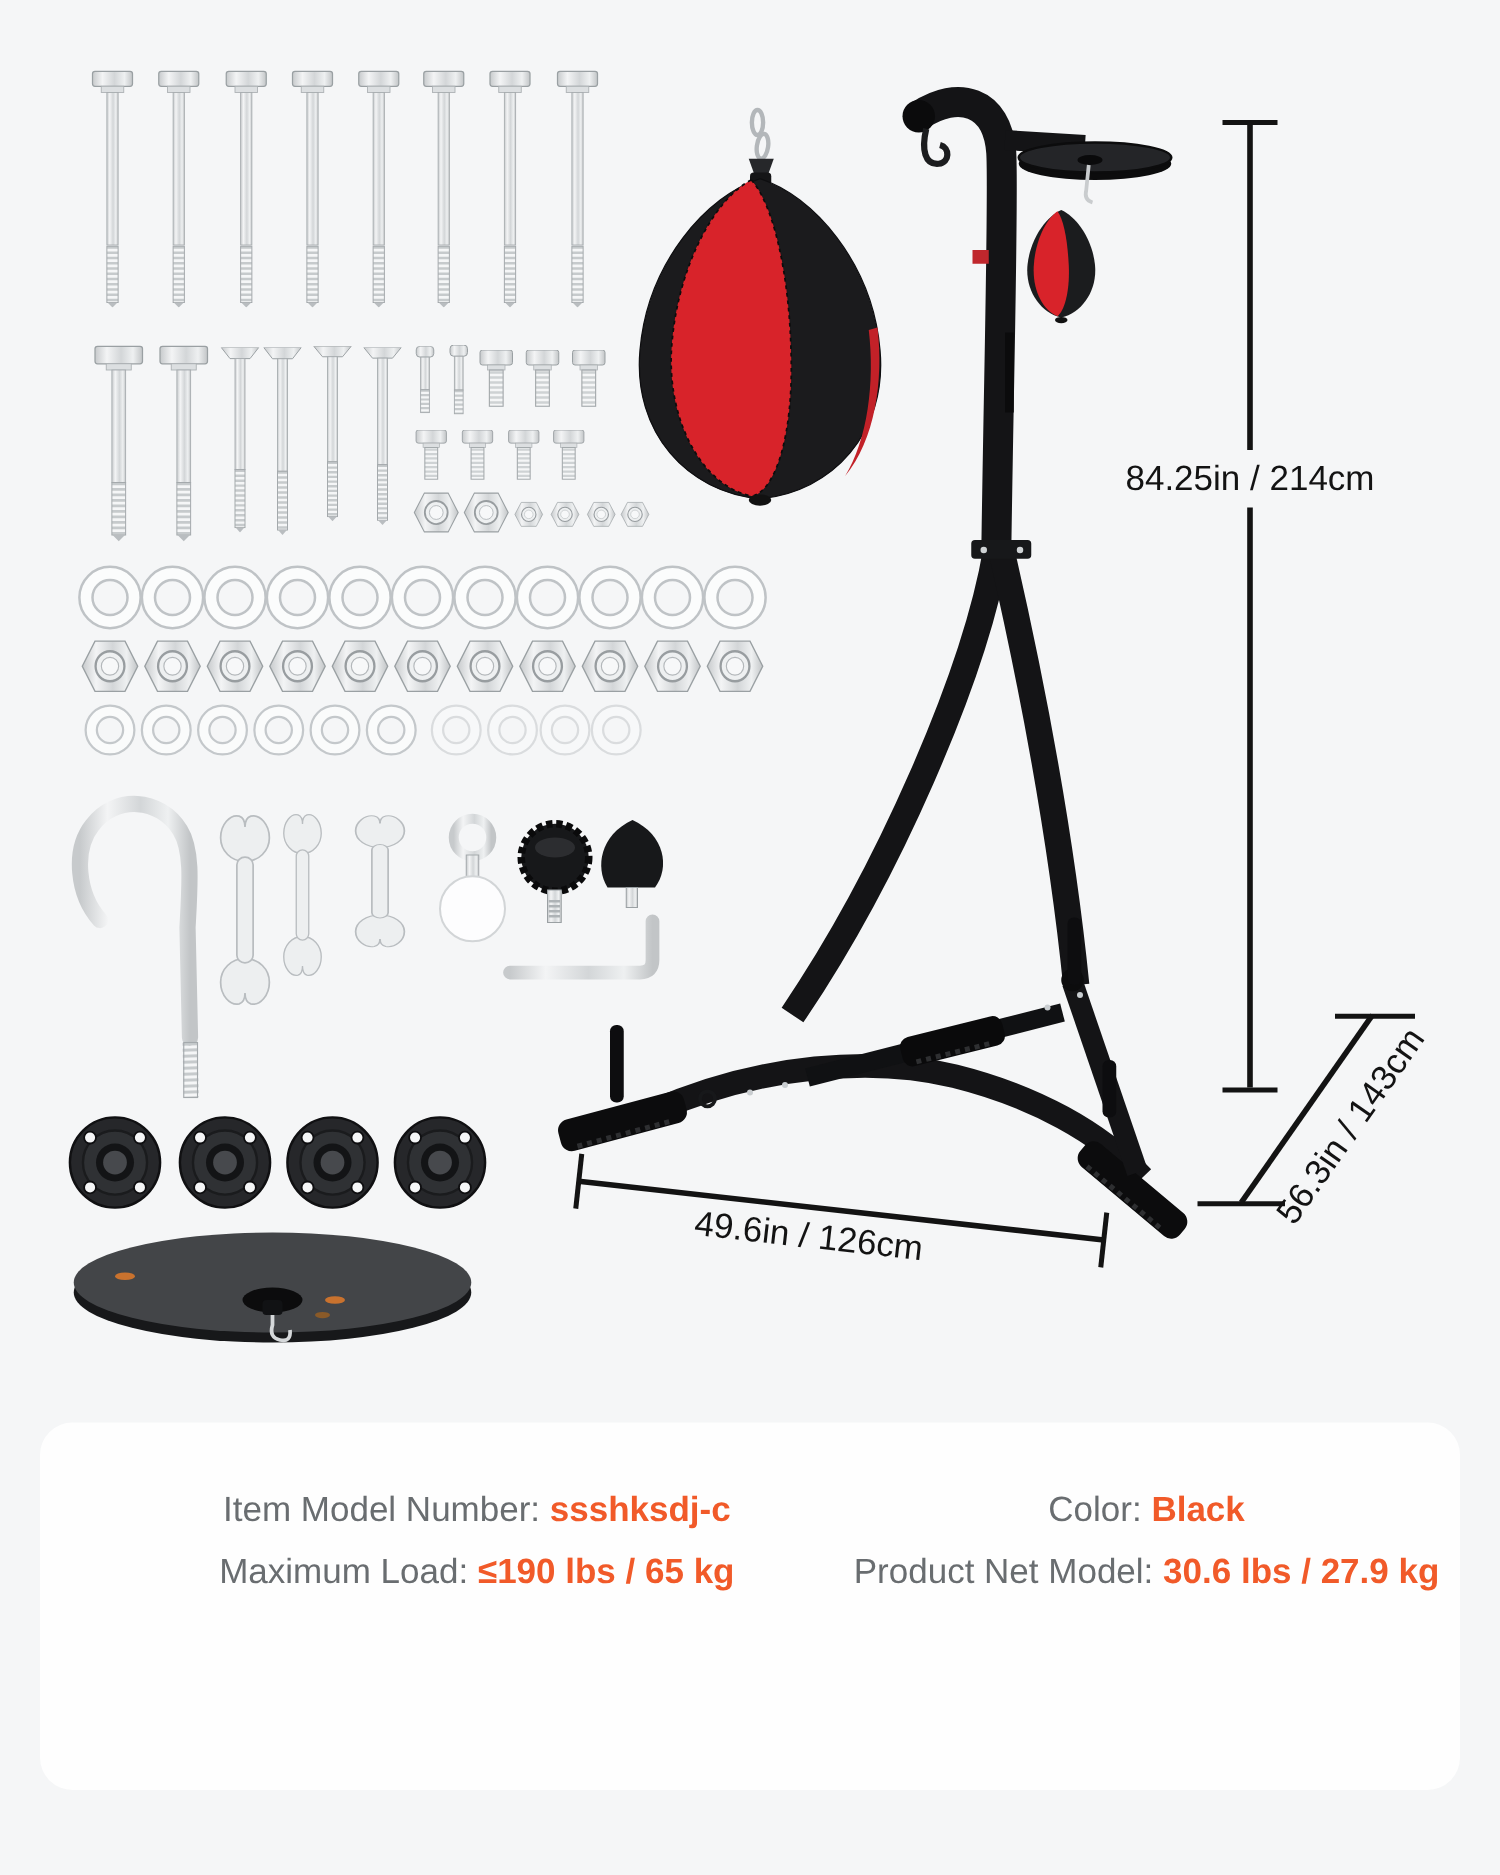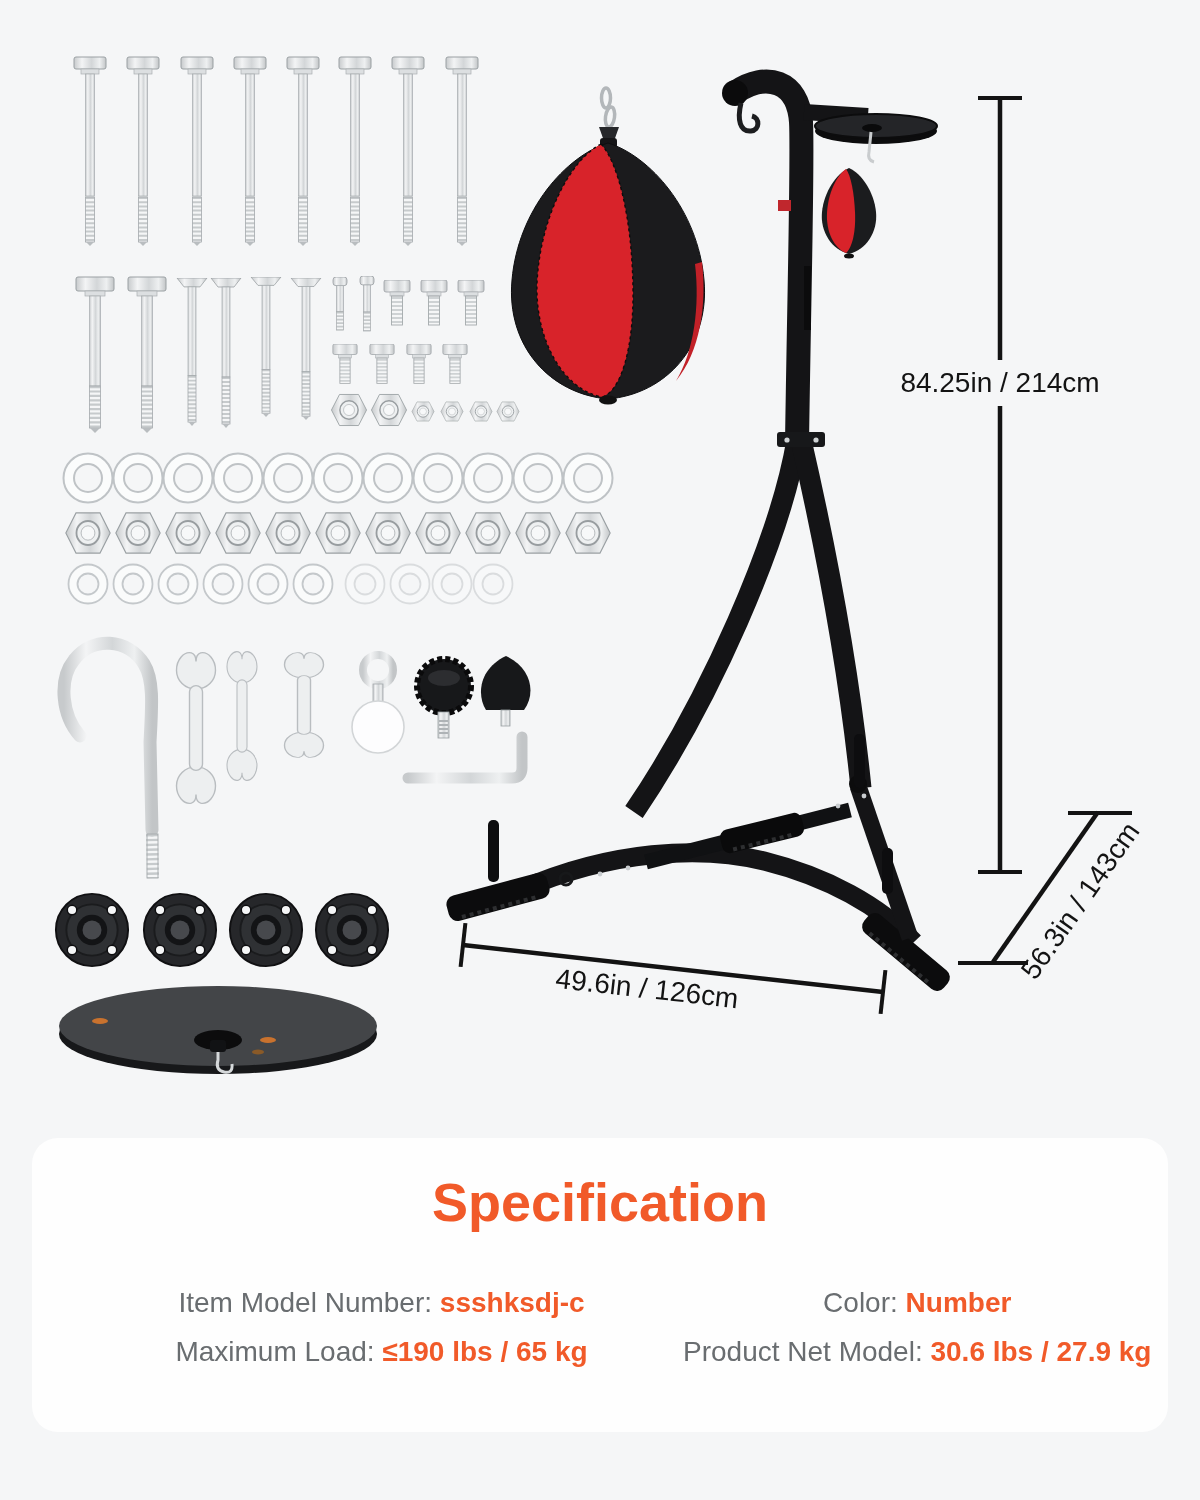--- a/index.html
+++ b/index.html
@@ -319,27 +319,26 @@
 
   <g stroke="#131313">
     <line x1="958" y1="963" x2="1028" y2="963" stroke-width="4"></line>
     <line x1="993" y1="962" x2="1098" y2="812" stroke-width="4.5"></line>
     <line x1="1068" y1="813" x2="1132" y2="813" stroke-width="4"></line>
     <text transform="translate(1088,906) rotate(-55)" text-anchor="middle" stroke="none">56.3in / 143cm</text>
   </g>
 </svg>
 
 <div class="spec-panel">
-  <h2 class="spec-title">Specification</h2>
   <div class="spec-grid">
     <div class="spec-item">
       <span class="lbl">Item Model Number: </span><span class="val">ssshksdj-c</span>
     </div>
     <div class="spec-item">
-      <span class="lbl">Color: </span><span class="val">Number</span>
+      <span class="lbl">Color: </span><span class="val">Black</span>
     </div>
     <div class="spec-item">
       <span class="lbl">Maximum Load: </span><span class="val">≤190 lbs / 65 kg</span>
     </div>
     <div class="spec-item">
       <span class="lbl">Product Net Model: </span><span class="val">30.6 lbs / 27.9 kg</span>
     </div>
   </div>
 </div>
 

